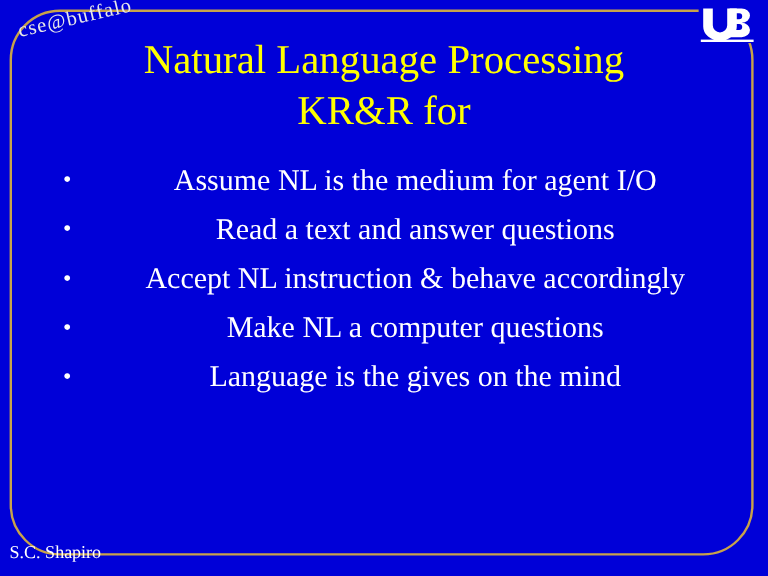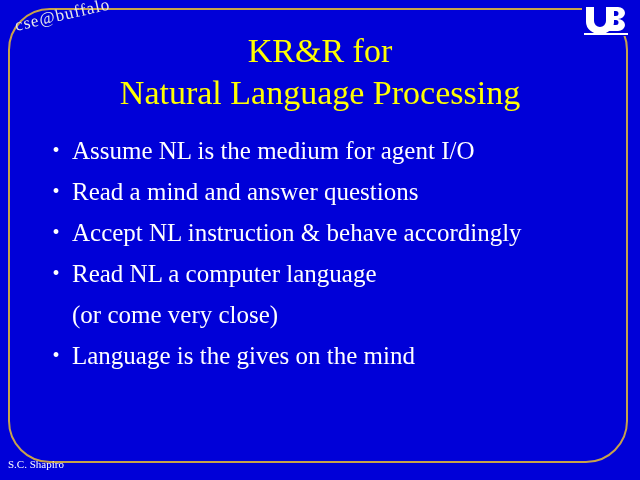--- a/index.html
+++ b/index.html
@@ -85,31 +85,32 @@
   .bullet-mark {
     width: 32px;
     flex: 0 0 32px;
     text-align: center;
     font-size: 20px;
     line-height: 41px;
   }
   .bullet-text {
     flex: 1 1 auto;
     white-space: pre;
+    text-align: center;
   }
   .sub-row {
     padding-left: 32px;
     white-space: pre;
   }
   .footer {
     position: absolute;
     left: 8px;
     bottom: 10px;
     color: #ffffff;
-    font-size: 11px;
+    font-size: 15px;
     font-family: "Liberation Serif", serif;
   }
 </style>
 </head>
 <body>
 
 <div class="slide">
 
   <div class="frame"></div>
 
@@ -118,46 +119,45 @@
   <div class="ub-logo">
     <svg width="48" height="32" viewBox="0 0 48 32" xmlns="http://www.w3.org/2000/svg">
       <rect x="0" y="0" width="48" height="32" fill="#0000d8"></rect>
       <path d="M4 3 h8 v14 a6 6 0 0 0 12 0 V3 h8 v15 a14 12 0 0 1 -28 0 Z" fill="#ffffff"></path>
       <path d="M26 3 h10 a7 6 0 0 1 0 12 a7 6 0 0 1 0 12 h-10 v-6 h8 a2.5 2.5 0 0 0 0 -5 h-8 v-4 h8 a2.5 2.5 0 0 0 0 -5 h-8 Z" fill="#ffffff"></path>
       <rect x="2" y="29" width="44" height="2" fill="#ffffff"></rect>
     </svg>
   </div>
 
   <div class="title">
+    <div>Natural Language Processing</div>
     <div>KR&amp;R for</div>
-    <div>Natural Language Processing</div>
   </div>
 
   <div class="bullets">
 
     <div class="bullet-row">
       <span class="bullet-mark">•</span>
       <span class="bullet-text">Assume NL is the medium for agent I/O</span>
     </div>
 
     <div class="bullet-row">
       <span class="bullet-mark">•</span>
-      <span class="bullet-text">Read a mind and answer questions</span>
+      <span class="bullet-text">Read a text and answer questions</span>
     </div>
 
     <div class="bullet-row">
       <span class="bullet-mark">•</span>
       <span class="bullet-text">Accept NL instruction &amp; behave accordingly</span>
     </div>
 
     <div class="bullet-row">
       <span class="bullet-mark">•</span>
-      <span class="bullet-text">Read NL a computer language</span>
+      <span class="bullet-text">Make NL a computer questions</span>
     </div>
-    <div class="sub-row">(or come very close)</div>
 
     <div class="bullet-row">
       <span class="bullet-mark">•</span>
       <span class="bullet-text">Language is the gives on the mind</span>
     </div>
 
   </div>
 
   <div class="footer">S.C. Shapiro</div>
 

